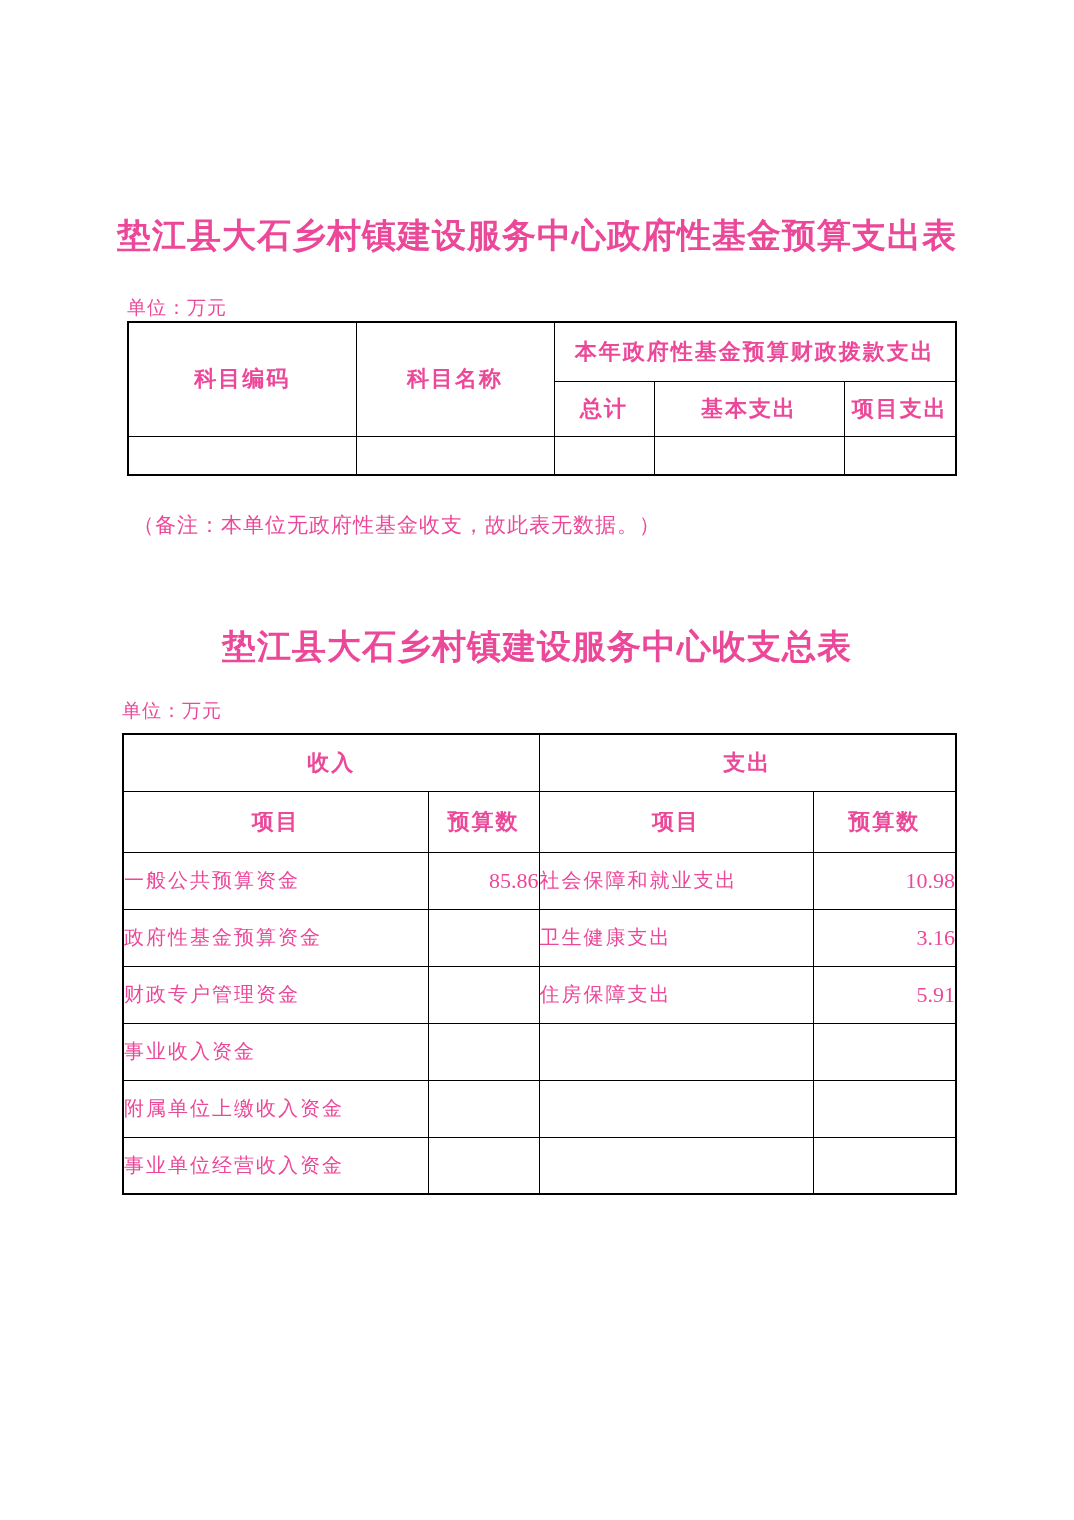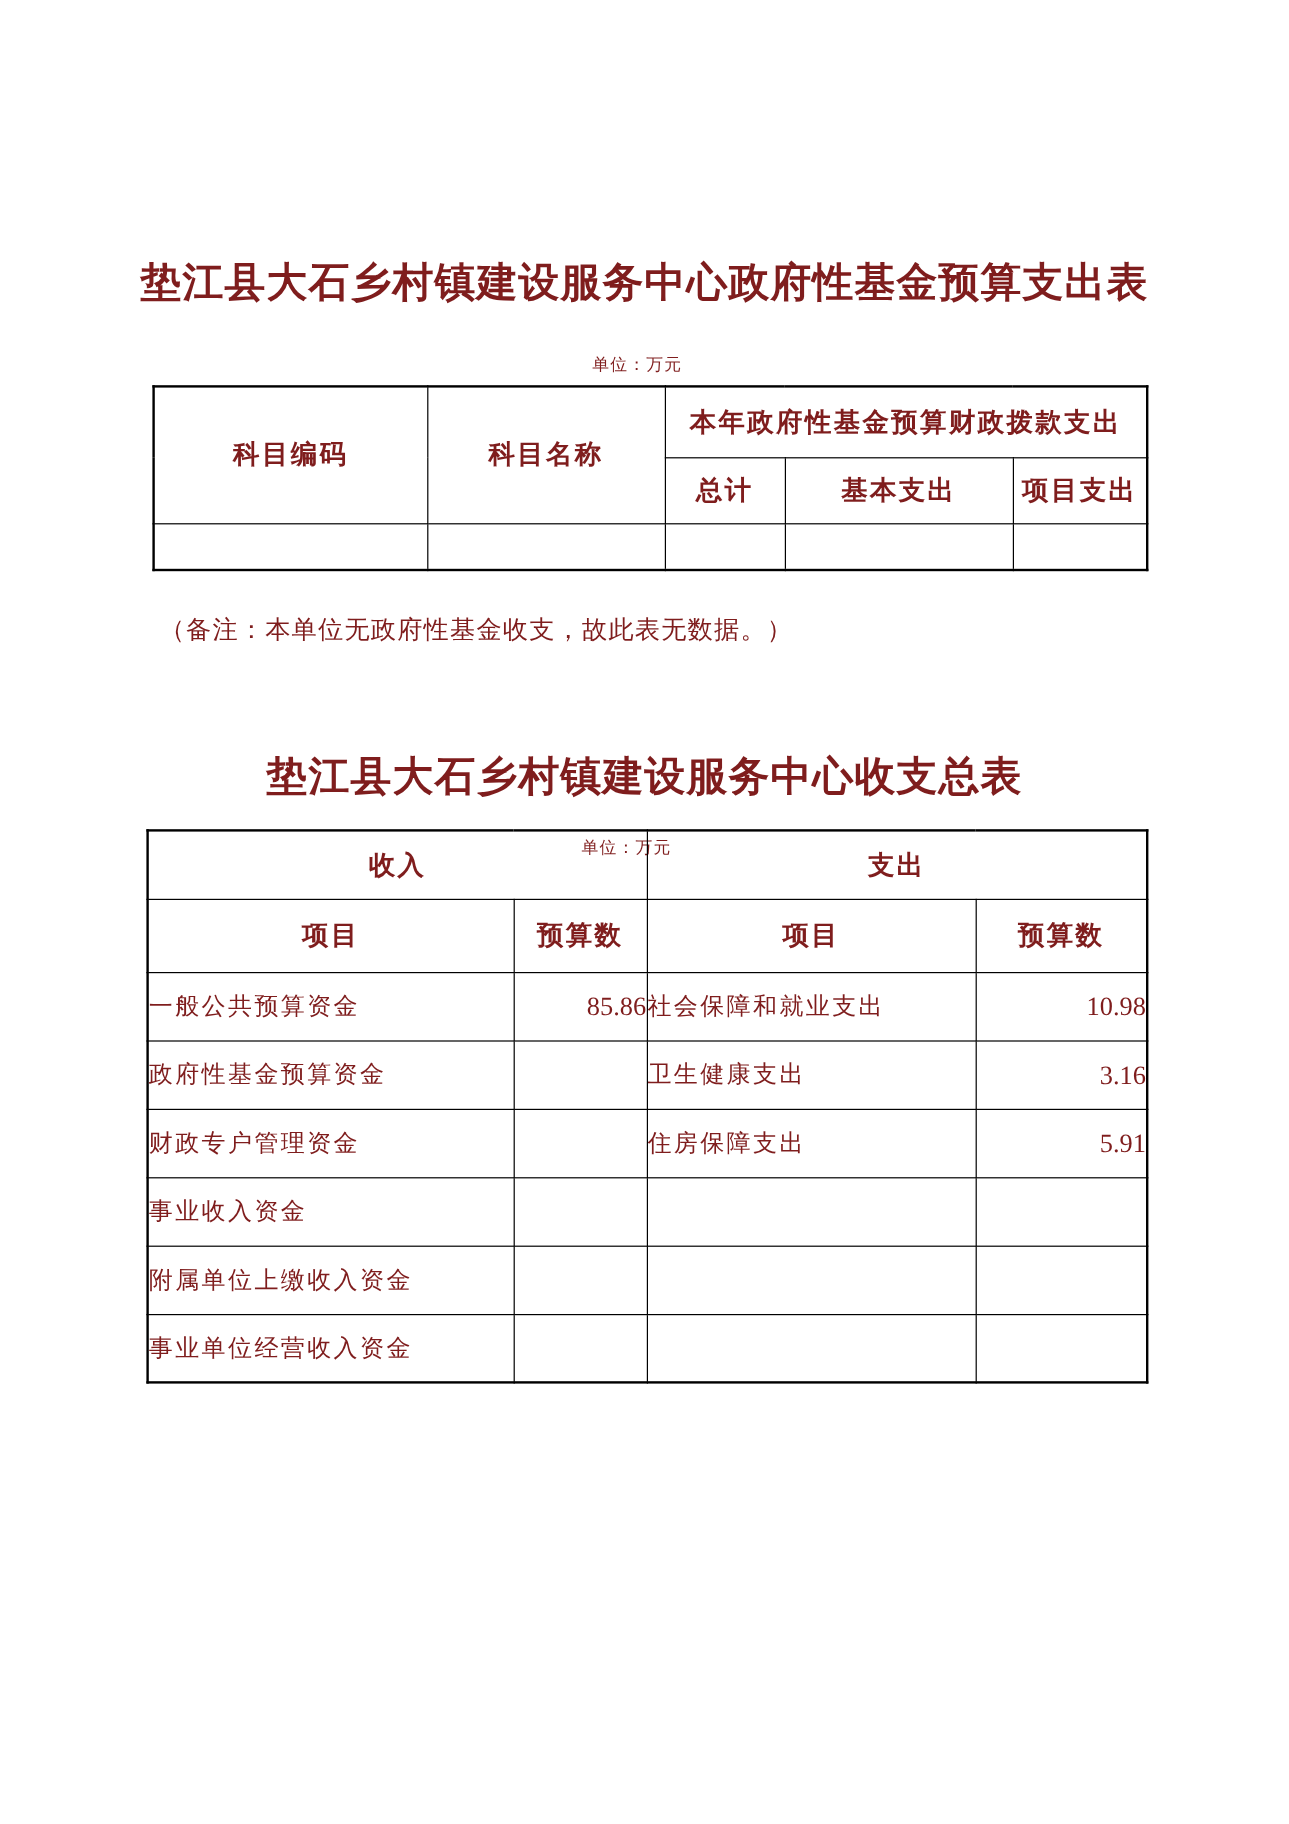--- a/index.html
+++ b/index.html
@@ -2,56 +2,56 @@
 <html><head>
 <meta charset="utf-8">
 <style>
   * { box-sizing: border-box; }
   html, body { margin: 0; padding: 0; background: #ffffff; }
   .page {
     position: relative;
     width: 1074px;
     height: 1520px;
     background: #ffffff;
-    color: #7f1d1d;
+    color: #ec4899;
     font-family: "Liberation Serif", serif;
     overflow: hidden;
     padding-left: 42px;
   }
   .doc-title {
     position: absolute;
     left: 0;
     width: 1074px;
     text-align: center;
     font-family: "Liberation Serif", serif;
     font-weight: bold;
     font-size: 34px;
     letter-spacing: 1px;
     white-space: nowrap;
   }
   #title1 { top: 213px; }
   #title2 { top: 624px; }
   .unit-label {
     position: absolute;
-    font-size: 14px;
+    font-size: 19px;
     letter-spacing: 1px;
-    text-align: center;
+    text-align: left;
     font-family: Liberation Sans, sans-serif;
   }
   #unit1 { top: 295px; left: 127px; width: 808px; }
   #unit2 { top: 698px; left: 122px; width: 800px; }
 
   table.budget-table {
     position: absolute;
     border-collapse: collapse;
     table-layout: fixed;
     border: 2px solid #000;
   }
   #fund-table    { left: 127px; top: 321px; width: 828px; }
-  #summary-table { left: 122px; top: 691px; width: 833px; }
+  #summary-table { left: 122px; top: 733px; width: 833px; }
   .budget-table td, .budget-table th {
     border: 1px solid #000;
     padding: 0;
     vertical-align: middle;
     overflow: hidden;
   }
   .th-cell {
     font-family: "Liberation Sans", sans-serif;
     font-weight: bold;
     font-size: 22px;

